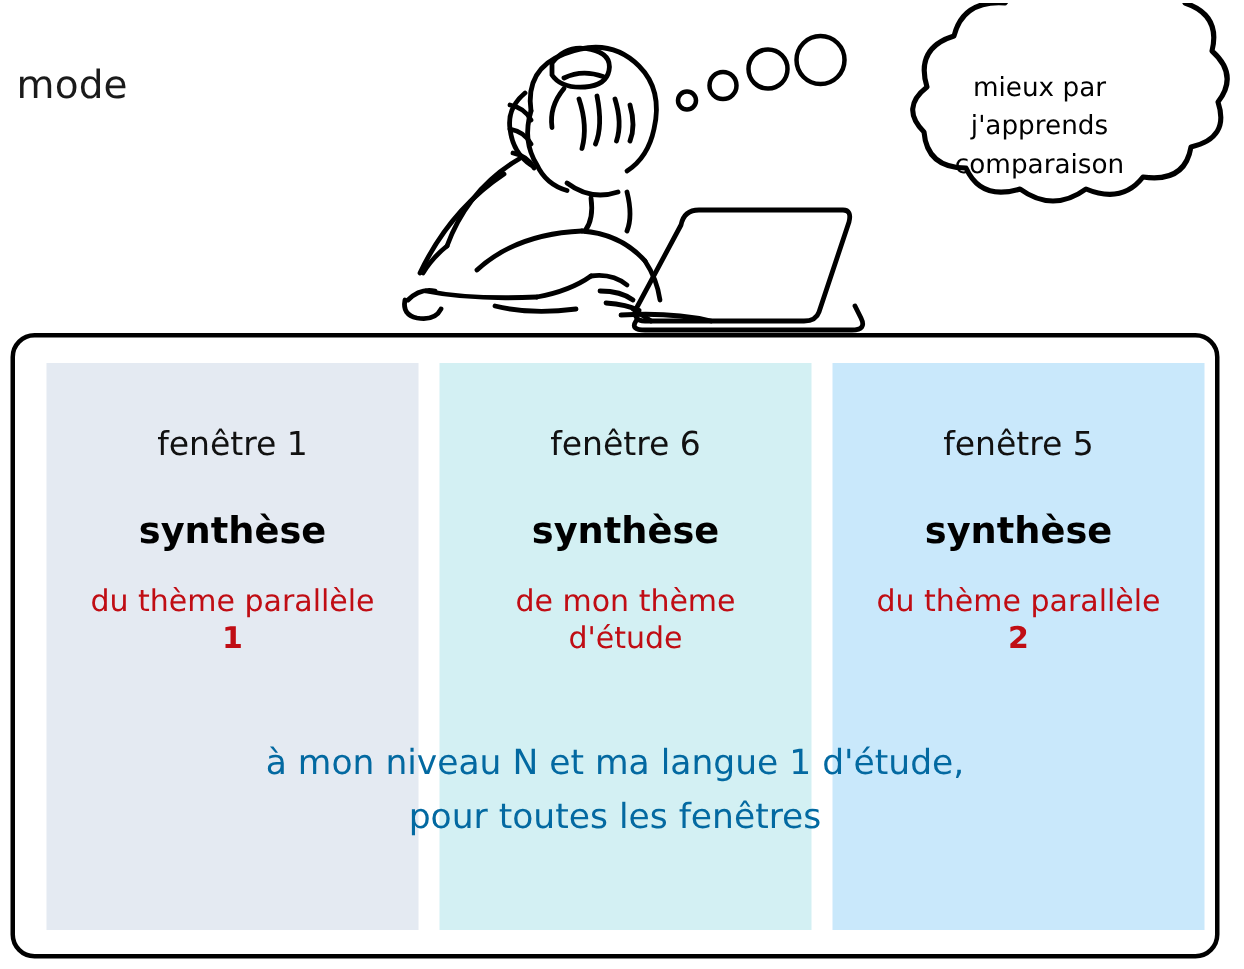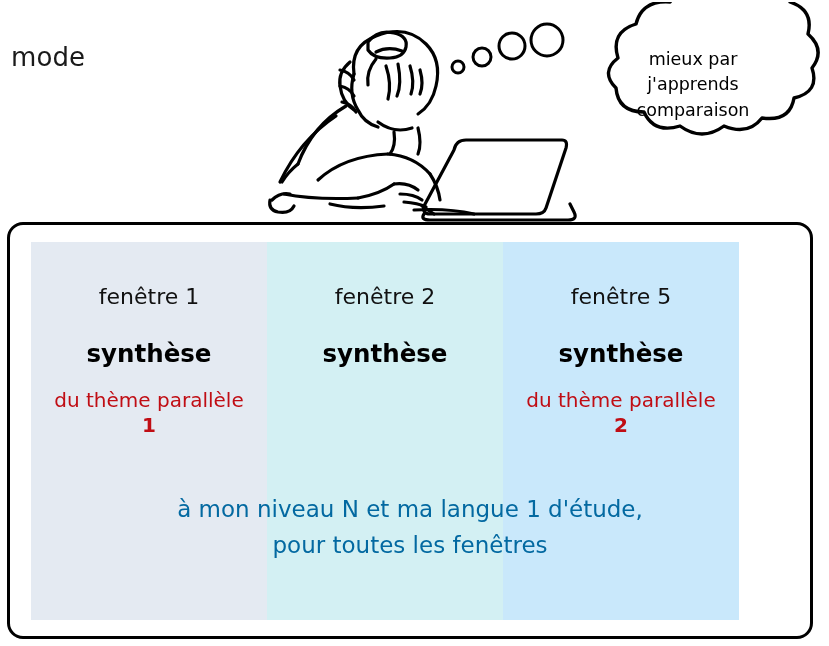--- a/index.html
+++ b/index.html
@@ -100,21 +100,21 @@
     border: 3.5px solid #000;
     border-radius: 16px;
     background: #fff;
     box-sizing: border-box;
   }
 
   #panels {
     position: absolute;
     left: 21px;
     top: 17px;
-    width: 708px;
+    width: 772px;
     height: 378px;
     display: flex;
     justify-content: space-between;
   }
 
   .panel {
     width: 248px;
     height: 378px;
     position: relative;
   }
@@ -274,22 +274,26 @@
         <div class="synthese">synthèse</div>
         <div class="subtitle">
           <span>du thème parallèle</span><br>
           <span class="num">1</span>
         </div>
       </div>
     </div>
 
     <div class="panel panel-2">
       <div class="panel-inner">
-        <div class="window-label">fenêtre 2</div>
+        <div class="window-label">fenêtre 6</div>
         <div class="synthese">synthèse</div>
+        <div class="subtitle">
+          <span>de mon thème</span><br>
+          <span>d'étude</span>
+        </div>
       </div>
     </div>
 
     <div class="panel panel-3">
       <div class="panel-inner">
         <div class="window-label">fenêtre 5</div>
         <div class="synthese">synthèse</div>
         <div class="subtitle">
           <span>du thème parallèle</span><br>
           <span class="num">2</span>

